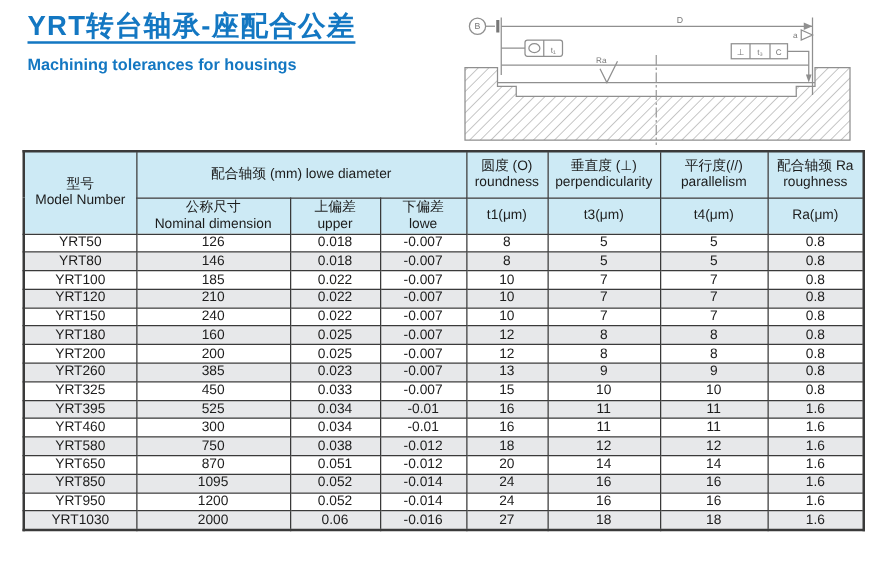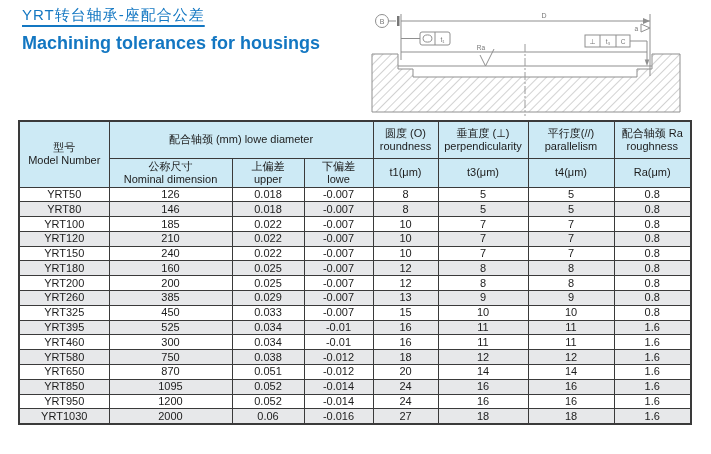--- a/index.html
+++ b/index.html
@@ -11,24 +11,24 @@
     --draw:#8f8f8f;
   }
   *{box-sizing:border-box;}
   html,body{margin:0;padding:0;}
   body{
     width:711px;height:454px;position:relative;overflow:hidden;background:#fff;
     font-family:"Liberation Sans","DejaVu Sans",sans-serif;color:var(--ink);
   }
   .title-block{position:absolute;left:22px;top:6px;}
   .page-title{
-    margin:0;font-size:15px;font-weight:normal;color:var(--accent);letter-spacing:1px;
+    margin:0;font-size:22px;font-weight:bold;color:var(--accent);letter-spacing:1px;
     text-decoration:underline;text-decoration-thickness:2px;text-underline-offset:5px;
   }
-  .page-subtitle{margin:8px 0 0 0;font-size:18px;font-weight:bold;color:var(--accent);}
+  .page-subtitle{margin:8px 0 0 0;font-size:13px;font-weight:bold;color:var(--accent);}
   .diagram-wrap{position:absolute;left:360px;top:0;width:350px;height:120px;}
   .tol-table{
     position:absolute;left:18px;top:120px;border-collapse:collapse;table-layout:fixed;
     font-size:11px;color:var(--ink);border:2px solid var(--border);
   }
   .tol-table th,.tol-table td{
     border:1px solid var(--border);text-align:center;vertical-align:middle;
     padding:0 2px;font-weight:normal;line-height:1.18;
   }
   .tol-table thead th{background:var(--header-bg);}
@@ -224,21 +224,21 @@
         <td>0.025</td>
         <td>-0.007</td>
         <td>12</td>
         <td>8</td>
         <td>8</td>
         <td>0.8</td>
       </tr>
       <tr>
         <td>YRT260</td>
         <td>385</td>
-        <td>0.029</td>
+        <td>0.023</td>
         <td>-0.007</td>
         <td>13</td>
         <td>9</td>
         <td>9</td>
         <td>0.8</td>
       </tr>
       <tr>
         <td>YRT325</td>
         <td>450</td>
         <td>0.033</td>

